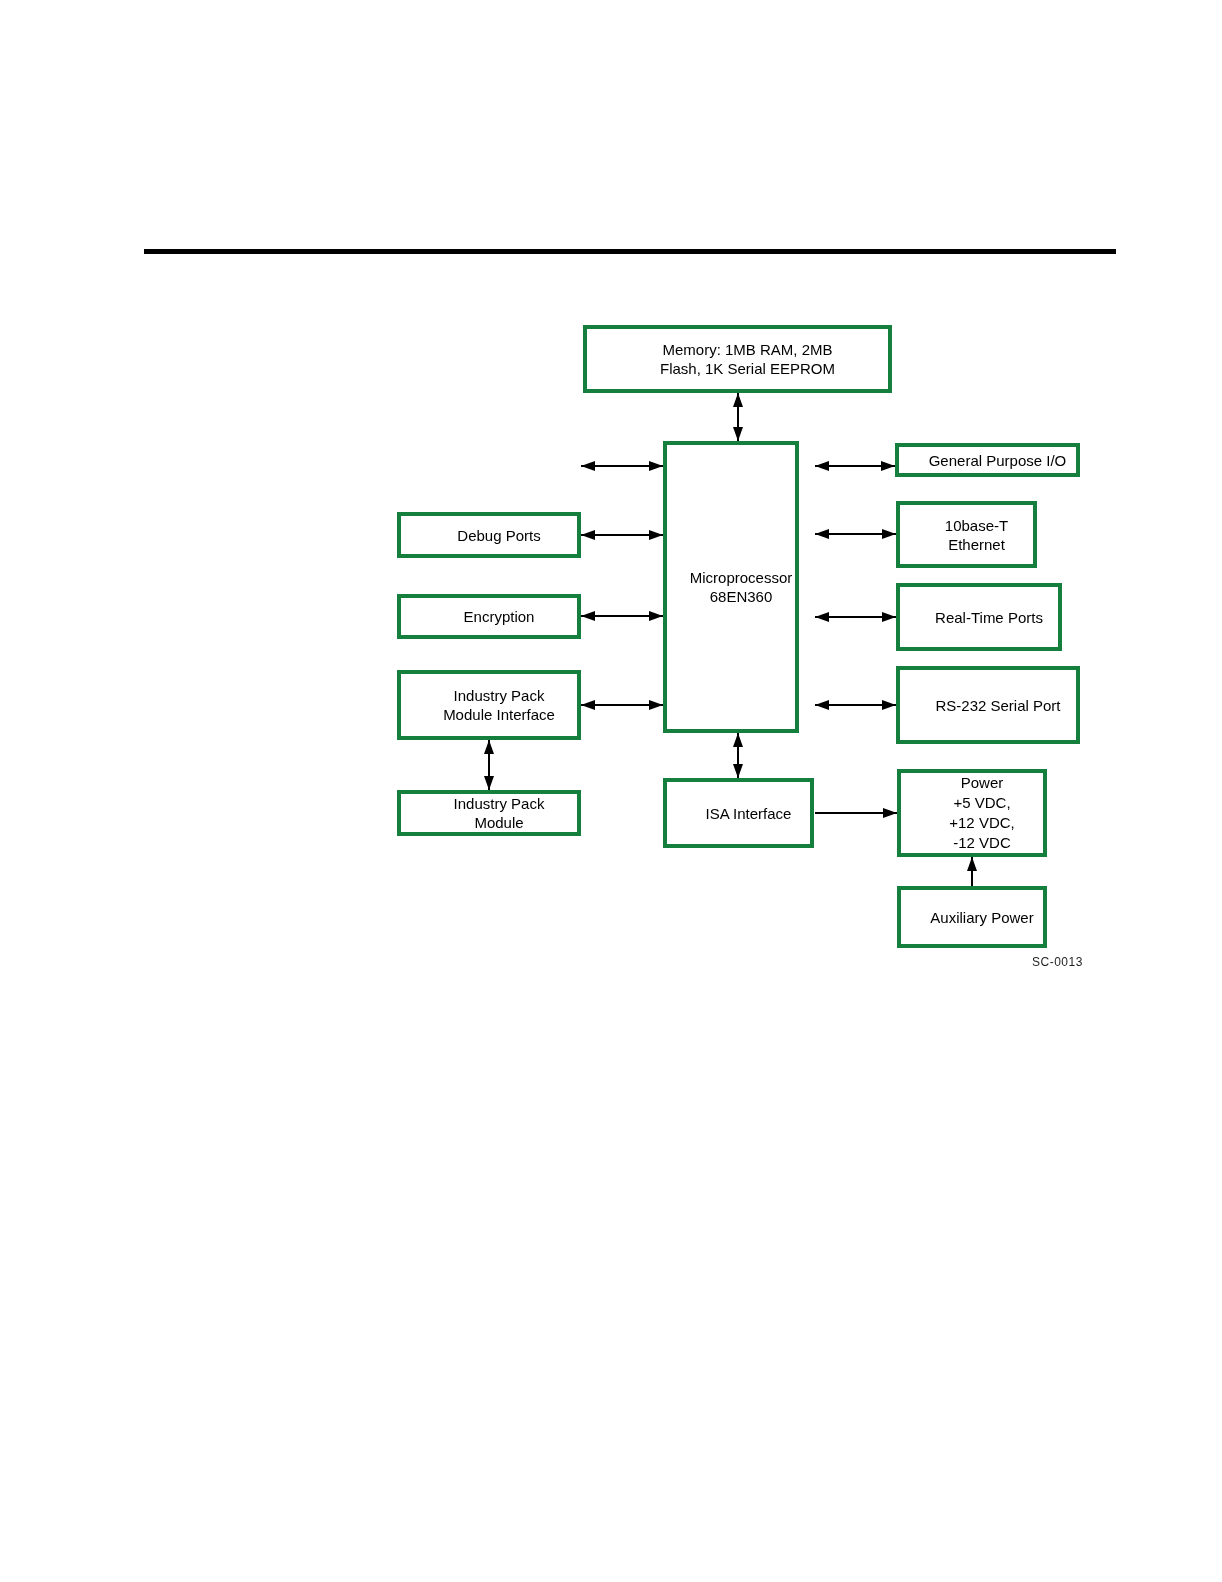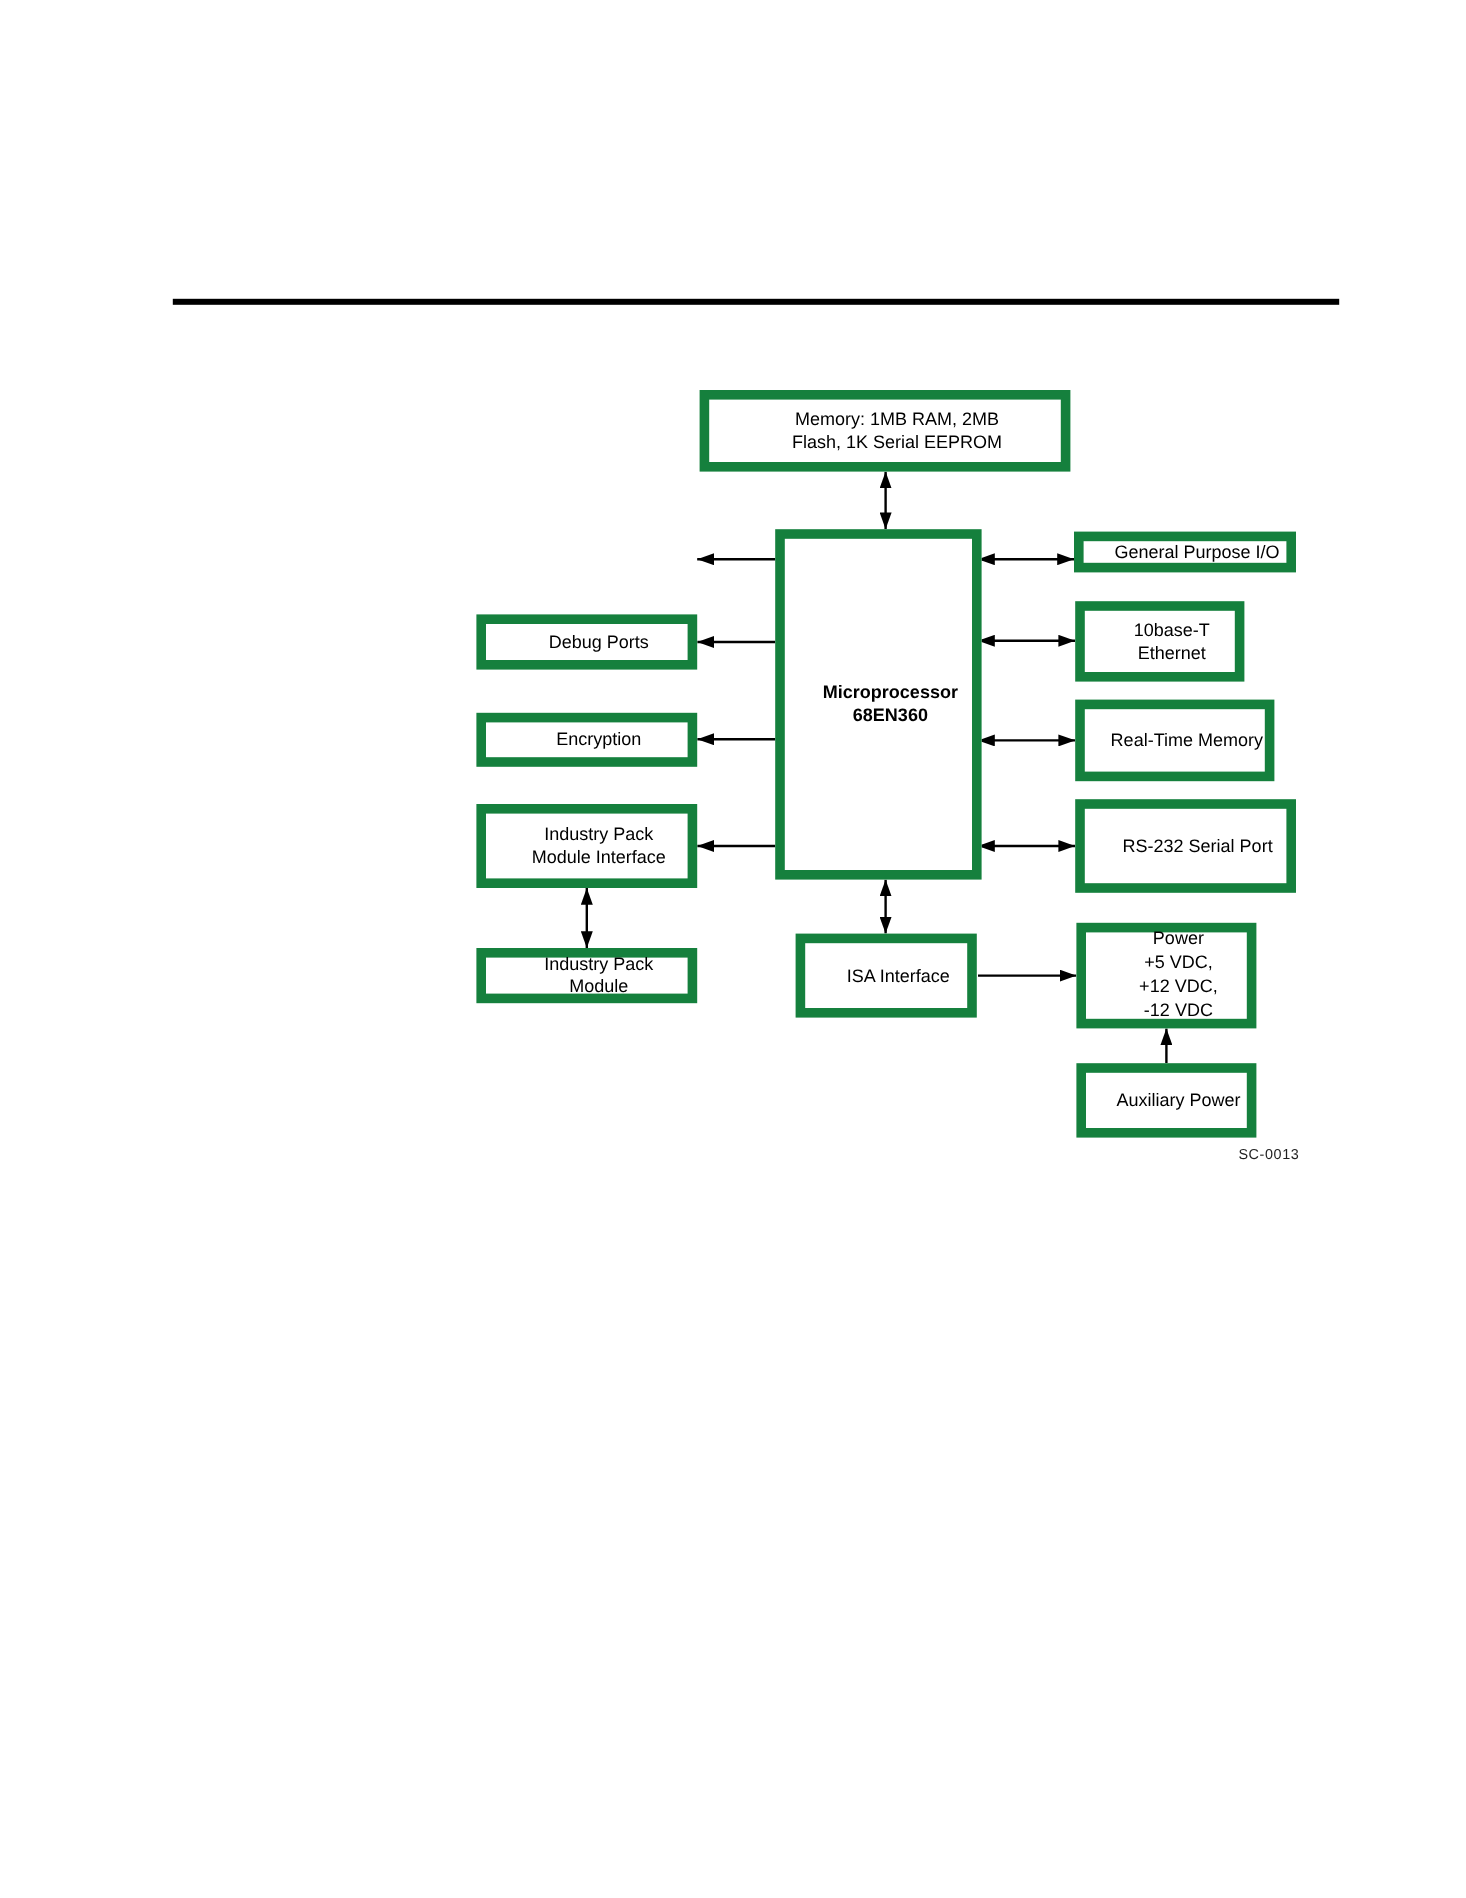--- a/index.html
+++ b/index.html
@@ -13,34 +13,34 @@
   }
   .top-rule{
     position:absolute;
     left:144px; top:249px;
     width:972px; height:5px;
     background:#000000;
   }
   .node{
     position:absolute;
     box-sizing:border-box;
-    border:8px solid #15803d;
+    border:4px solid #15803d;
     background:#ffffff;
     display:flex;
     align-items:center;
     justify-content:center;
     text-align:center;
     white-space:pre-line;
     font-size:15px;
     line-height:19px;
     color:#000000;
     padding-left:20px;
   }
   #n-memory{left:583px;top:325px;width:309px;height:68px;}
-  #n-micro{left:646px;top:441px;width:172px;height:292px;font-weight:bold;}
+  #n-micro{left:663px;top:441px;width:136px;height:292px;}
   #n-hw{left:397px;top:442px;width:184px;height:47px;}
   #n-debug{left:397px;top:512px;width:184px;height:46px;}
   #n-enc{left:397px;top:594px;width:184px;height:45px;}
   #n-ipmi{left:397px;top:670px;width:184px;height:70px;}
   #n-ipm{left:397px;top:790px;width:184px;height:46px;}
   #n-gpio{left:895px;top:443px;width:185px;height:34px;}
   #n-eth{left:896px;top:501px;width:141px;height:67px;}
   #n-rtc{left:896px;top:583px;width:166px;height:68px;}
   #n-rs232{left:896px;top:666px;width:184px;height:78px;}
   #n-isa{left:663px;top:778px;width:151px;height:70px;}
@@ -105,21 +105,21 @@
 Module Interface</div>
 
   <div class="node" id="n-ipm">Industry Pack
 Module</div>
 
   <div class="node" id="n-gpio">General Purpose I/O</div>
 
   <div class="node" id="n-eth">10base-T
 Ethernet</div>
 
-  <div class="node" id="n-rtc">Real-Time Memory</div>
+  <div class="node" id="n-rtc">Real-Time Ports</div>
 
   <div class="node" id="n-rs232">RS-232 Serial Port</div>
 
   <div class="node" id="n-isa">ISA Interface</div>
 
   <div class="node" id="n-power">Power
 +5 VDC,
 +12 VDC,
 -12 VDC</div>
 

